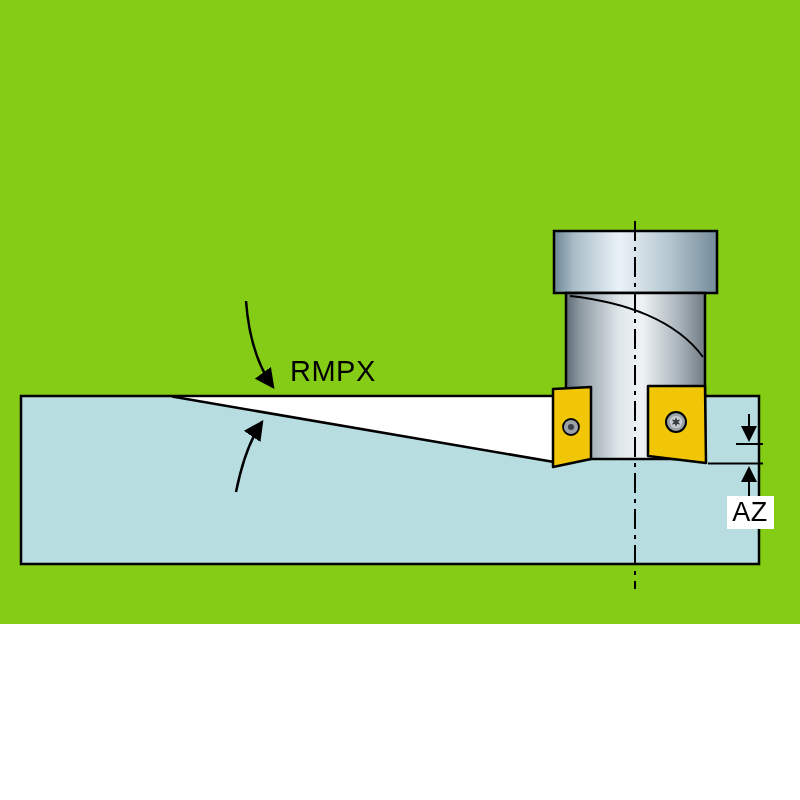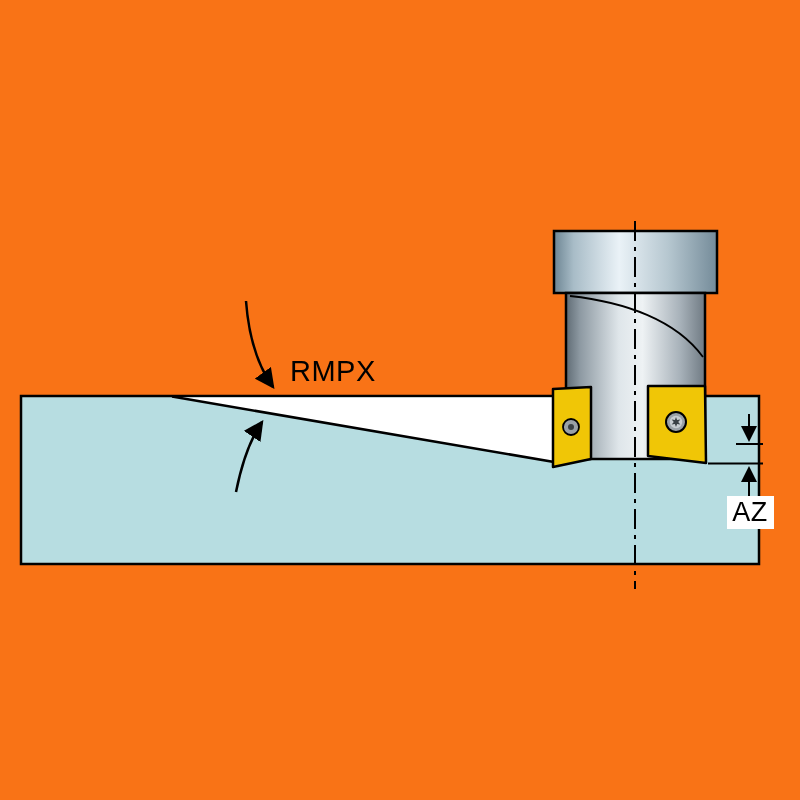--- a/index.html
+++ b/index.html
@@ -1,20 +1,20 @@
 <!DOCTYPE html>
 <html><head>
 <meta charset="utf-8">
 <style>
   html, body { margin: 0; padding: 0; background: #ffffff; }
   .canvas {
     position: relative;
     width: 800px;
-    height: 800px;
-    background: #f97316;
+    height: 624px;
+    background: #84cc16;
     overflow: hidden;
     font-family: "Liberation Sans", sans-serif;
   }
   svg { display: block; }
   .ln   { stroke: #000000; fill: none; }
   .lbl  {
     font-family: "Liberation Sans", sans-serif;
     fill: #000000;
     letter-spacing: 0.5px;
   }

